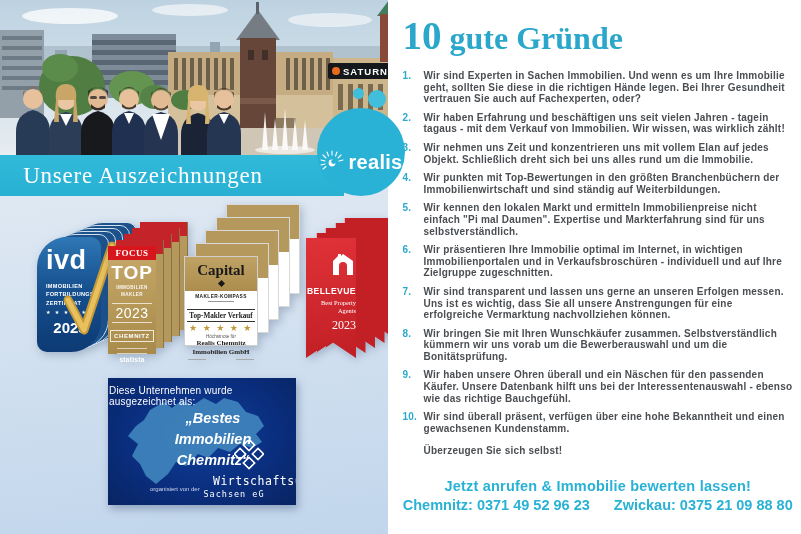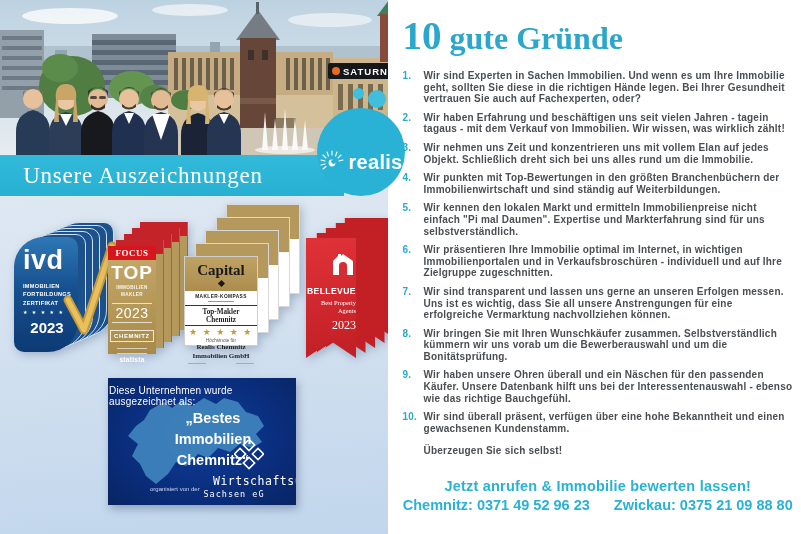--- a/index.html
+++ b/index.html
@@ -17,21 +17,21 @@
   .dot { position:absolute; border-radius:50%; background:#41bedb; z-index:4; }
   .dot.small { left:353px; top:88px; width:11px; height:11px; }
   .dot.big { left:368px; top:90px; width:18px; height:18px; }
 
   
   .awards { position:absolute; left:0; top:196px; width:400px; height:338px; }
   .stack { position:absolute; filter:drop-shadow(2px 3px 4px rgba(40,60,100,.28)); }
   .copy { position:absolute; }
 
   
-  .ivd-shape { width:64px; height:115px; border-radius:30px 10px 30px 10px; }
+  .ivd-shape { width:64px; height:115px; border-radius:30px 10px 30px 10px;margin-left:23px; }
   .ivd-back { background:#1c518b; border:1px solid #cfe0ef; }
   .ivd-front { background:linear-gradient(180deg,#2f77b5 0%,#16508f 45%,#0d3a74 100%); color:#fff; padding:10px 7px 0 9px; position:relative; z-index:3; }
   .ivd-name { font-size:27px; font-weight:700; letter-spacing:.5px; line-height:1; margin-bottom:8px; }
   .ivd-line { font-size:5.6px; font-weight:700; letter-spacing:.3px; line-height:1.5; }
   .ivd-stars { font-size:5px; letter-spacing:1.5px; margin-top:2px; color:#fff; }
   .ivd-year { font-size:15px; font-weight:700; margin-top:4px; text-align:center; }
   .ivd-check { position:absolute; left:46px; top:18px; z-index:6; }
 
   
   .focus-shape { width:48px; height:108px; }
@@ -68,21 +68,21 @@
   .bel-back { background:#c32026; border-left:1px solid #e8b0b2; }
   .bel-front { background:linear-gradient(170deg,#e03238,#c01f25); z-index:3; color:#fff; text-align:right; padding-top:14px; }
   .bel-brand { font-size:8.6px; font-weight:700; letter-spacing:.4px; margin-top:6px; }
   .bel-sub { font-family:"Liberation Serif",serif; font-size:6.4px; line-height:1.3; margin-top:3px; }
   .bel-year { font-family:"Liberation Serif",serif; font-size:12px; margin-top:2px; }
 
   
   .bestes { position:absolute; left:108px; top:182px; width:188px; height:127px; background:radial-gradient(ellipse at 50% 45%,#0e3f9c 0%,#0a2d7c 60%,#082462 100%); box-shadow:2px 4px 8px rgba(40,60,100,.35); overflow:hidden; }
   .bestes svg.map { position:absolute; left:4px; top:14px; }
   .bestes-intro { position:absolute; left:1px; top:7px; font-size:10px; color:#fff; letter-spacing:.2px; }
-  .bestes-title { position:absolute; left:50px; top:30px; width:110px; text-align:center; color:#fff; font-weight:700; font-size:14.5px; line-height:1.45; }
+  .bestes-title { position:absolute; left:50px; top:30px; width:110px; text-align:center; color:#fff; font-weight:700; font-size:14.5px; line-height:1.45;font-style:italic; }
   .bestes-logo { position:absolute; left:126px; top:62px; }
   .bestes-org { position:absolute; left:70px; top:96px; width:112px; text-align:center; color:#fff; }
   .bestes-org .org1 { font-family:"DejaVu Sans Mono",monospace; font-size:11.5px; letter-spacing:.5px;margin-left:35px; }
   .bestes-org .org2 { font-family:"DejaVu Sans Mono",monospace; font-size:8.5px; letter-spacing:1px; margin-top:1px; }
   .bestes-small { position:absolute; left:42px; top:108px; font-size:6px; color:#cdd8ef; }
 
   
   .right { position:relative; width:426px; height:534px; background:#fff; padding:16px 8px 0 15px; }
   .title { font-family:"Liberation Serif",serif; color:#2ba7cb; margin-bottom:13px; }
   .title .t-num { font-size:39px; line-height:1; }
@@ -322,21 +322,21 @@
             <div class="cap-head"></div>
           </div>
         <div class="copy cap-shape cap-front" style="left:0; top:52px;">
           <div class="cap-head">
             <div class="cap-brand">Capital</div>
             <div class="cap-diamond"></div>
           </div>
           <div class="cap-body">
             <div class="cap-kompass">MAKLER-KOMPASS</div>
             <div class="cap-tinybar"></div>
-            <div class="cap-title">Top-Makler Chemnitz</div>
+            <div class="cap-title">Top-Makler Verkauf</div>
             <div class="cap-stars">★ ★ ★ ★ ★</div>
             <div class="cap-note">Höchstnote für</div>
             <div class="cap-company">
               <span>Realis Chemnitz</span><br>
               <span>Immobilien GmbH</span>
             </div>
             <div class="cap-foot">
                 <span></span>
                 <span></span>
               </div>

